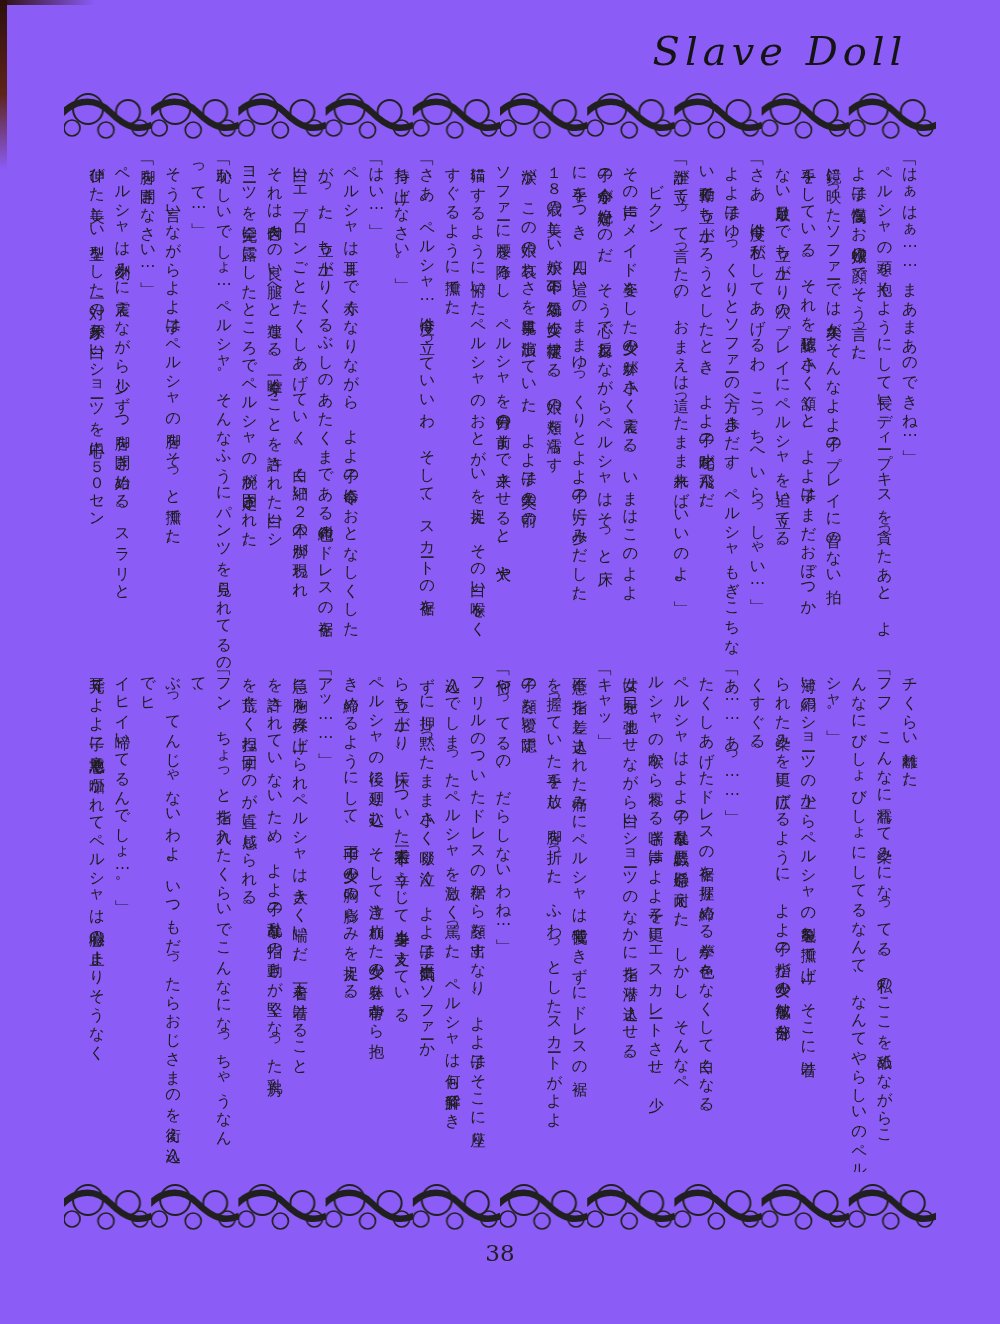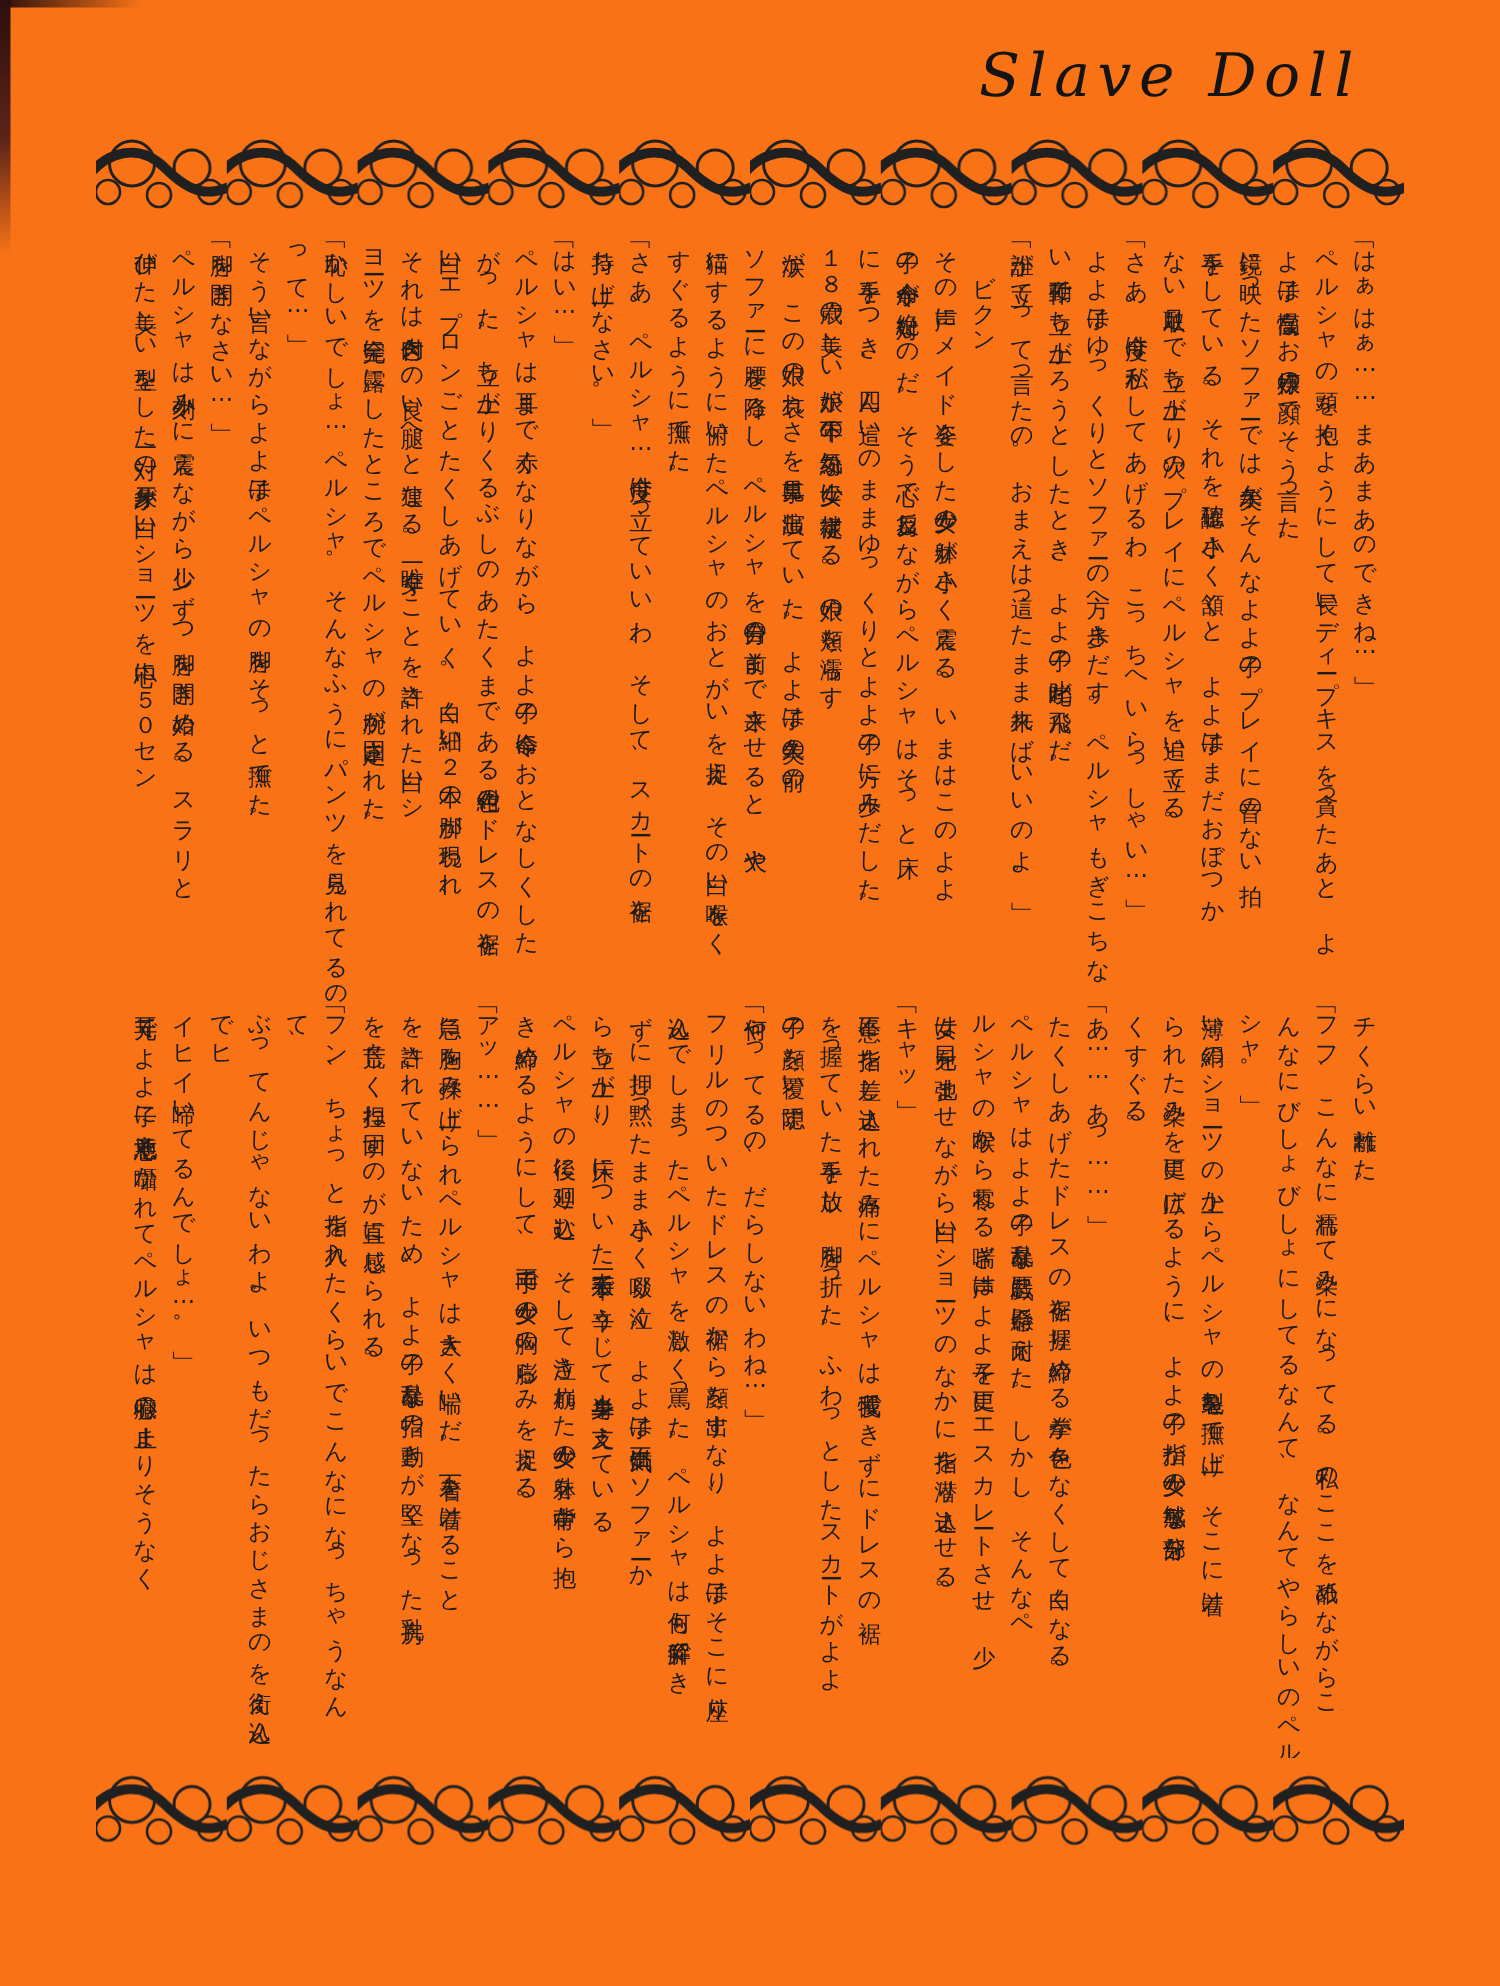--- a/index.html
+++ b/index.html
@@ -1,19 +1,19 @@
 <!DOCTYPE html>
 <html><head>
 <meta charset="utf-8">
 <style>
   html,body { margin:0; padding:0; }
   .page {
     position:relative;
     width:1000px; height:1324px;
-    background:#f97316;
+    background:#8b5cf6;
     overflow:hidden;
   }
   .edge-artifact {
     position:absolute; left:0; top:0; width:7px; height:170px;
     background:linear-gradient(180deg,#2d0f0c 0%,#5d241a 55%,rgba(93,36,26,0) 100%);
   }
   .edge-artifact-top {
     position:absolute; left:0; top:0; width:95px; height:5px;
     background:linear-gradient(90deg,#2d0f0c 0%,rgba(45,15,12,0) 100%);
   }
@@ -155,14 +155,15 @@
           <circle cx="8" cy="36" r="8" fill="none" stroke="#202020" stroke-width="1.7"></circle>
           <circle cx="42" cy="38" r="8" fill="none" stroke="#202020" stroke-width="1.7"></circle>
           <circle cx="76" cy="36" r="8" fill="none" stroke="#202020" stroke-width="1.7"></circle>
           <path d="M-10 32 C 6 6 30 4 46 20 S 76 42 97 28" fill="none" stroke="#202020" stroke-width="6.5" stroke-linecap="round"></path>
         </pattern>
       </defs>
       <rect width="872" height="52" fill="url(#swirl-bottom)"></rect>
     </svg>
   </div>
 
+  <div class="page-number">38</div>
 
 </div>
 
 </body></html>

